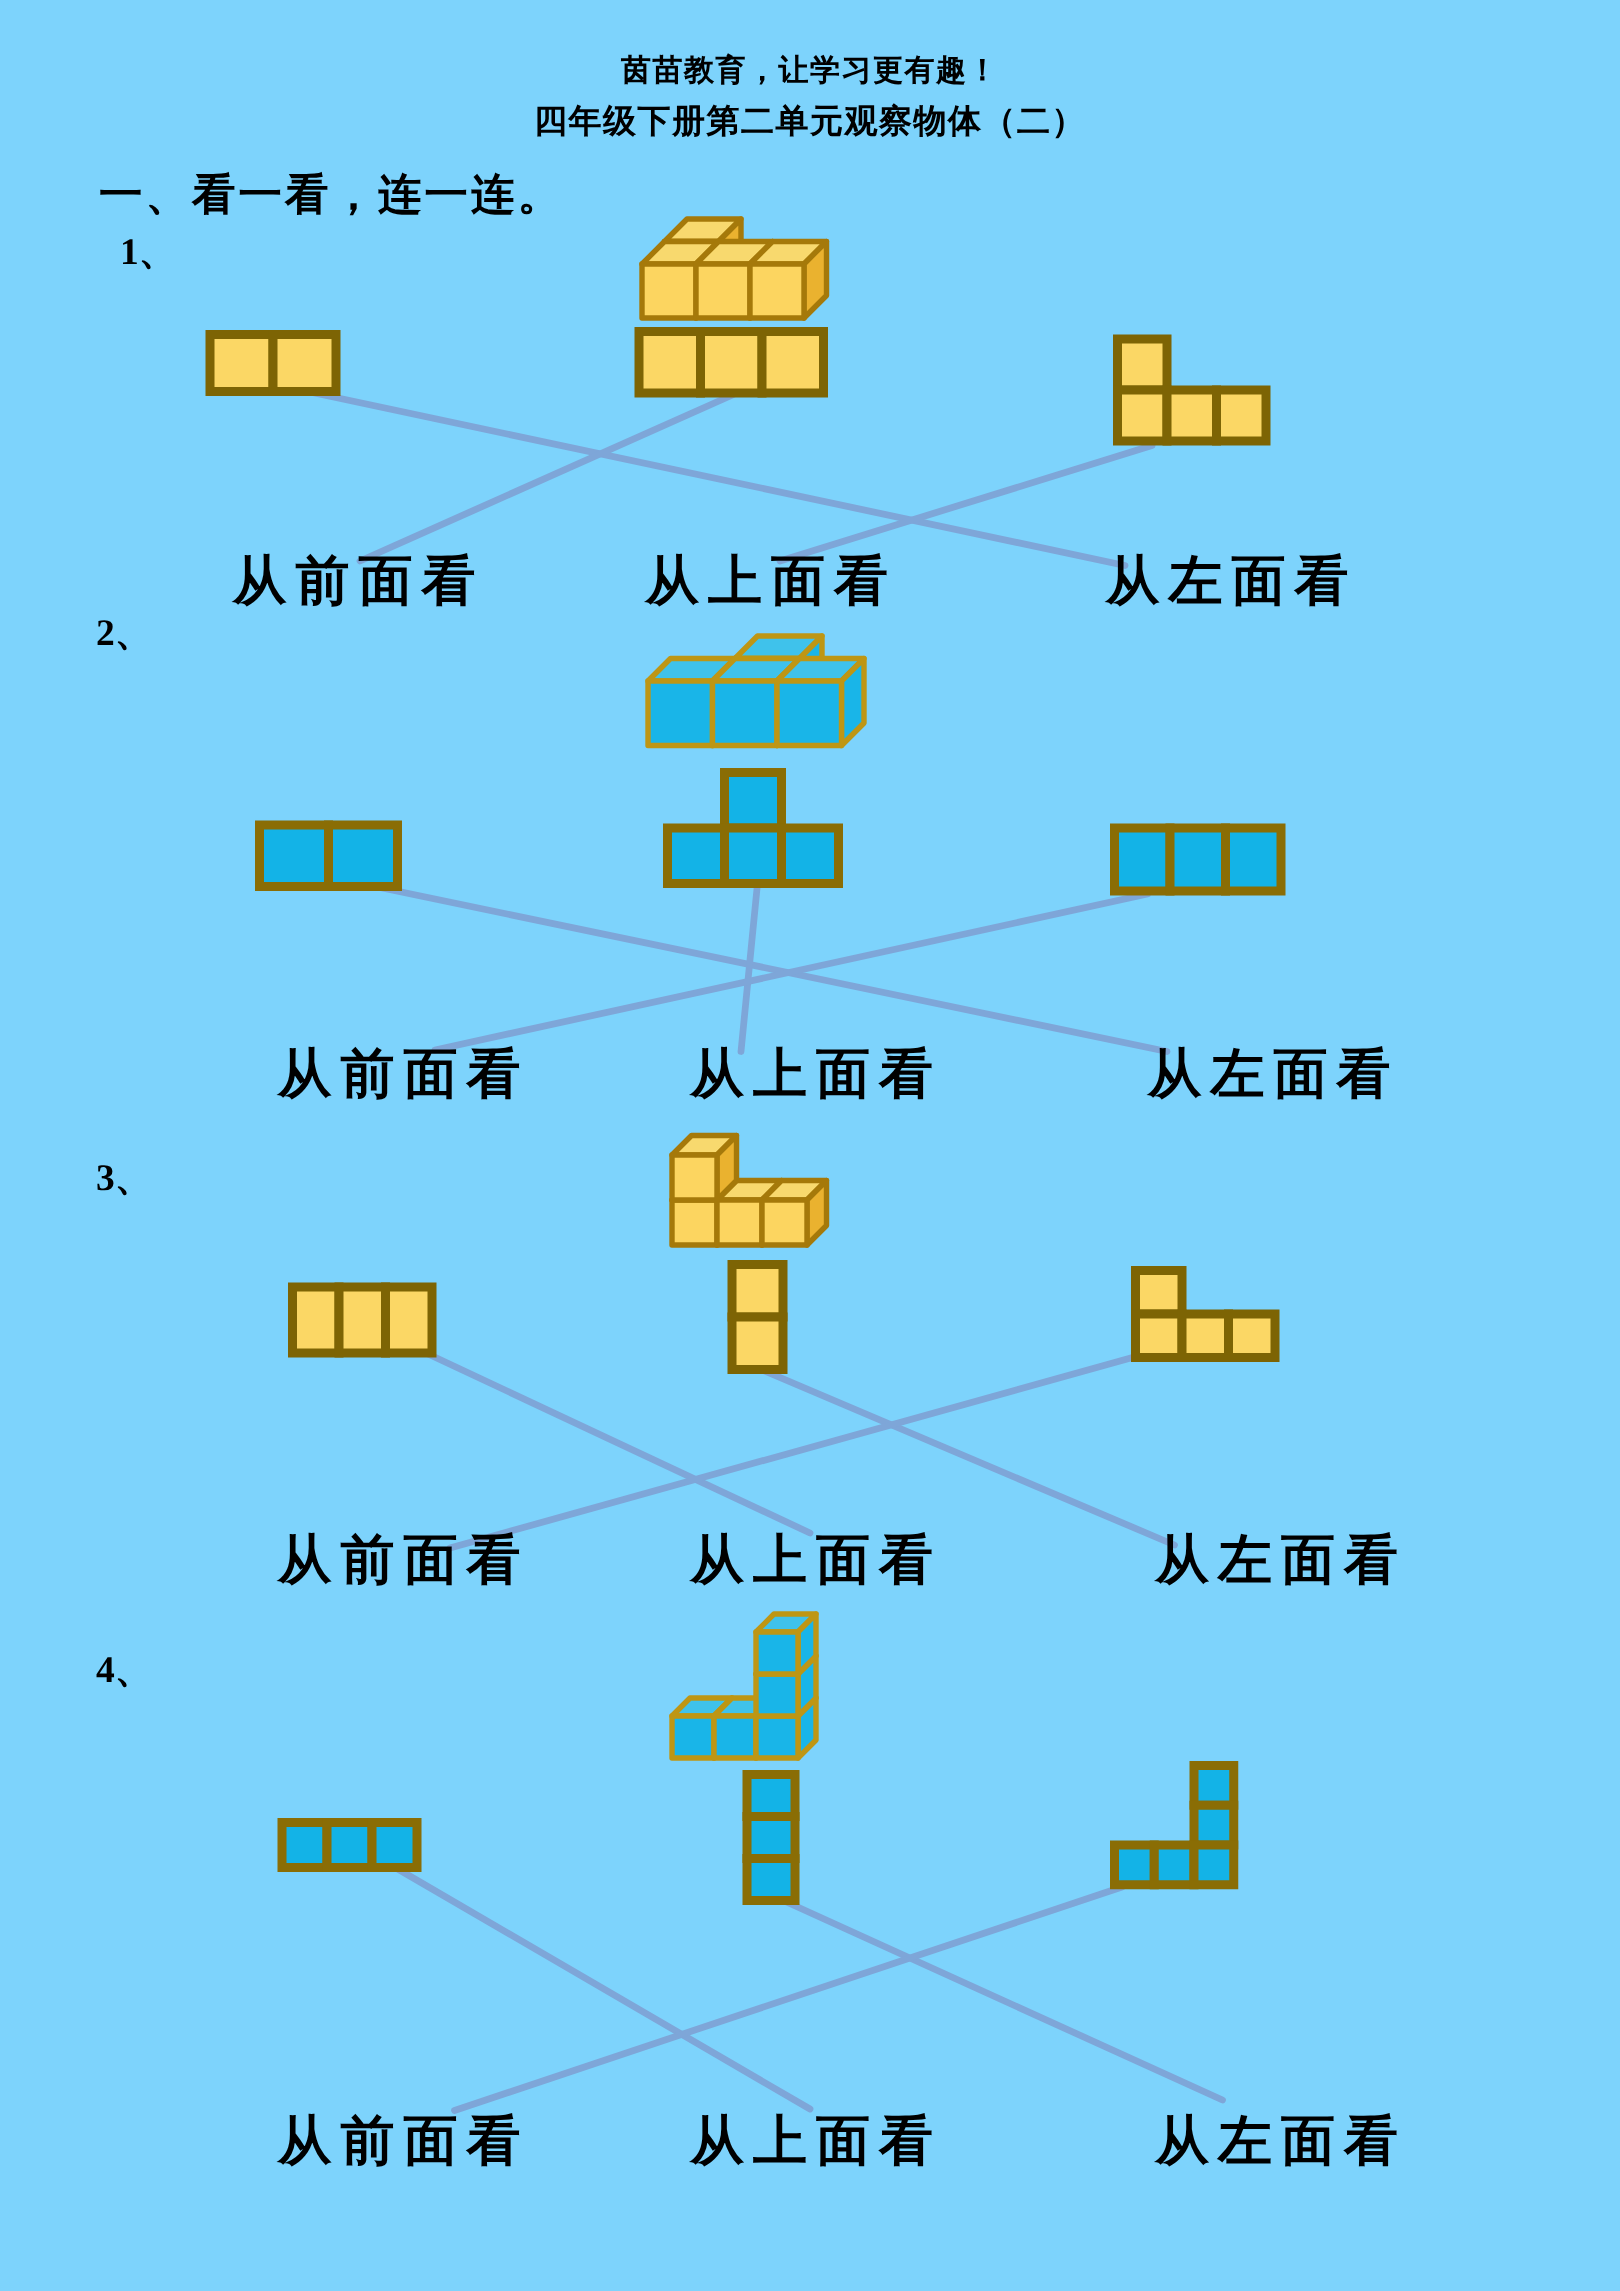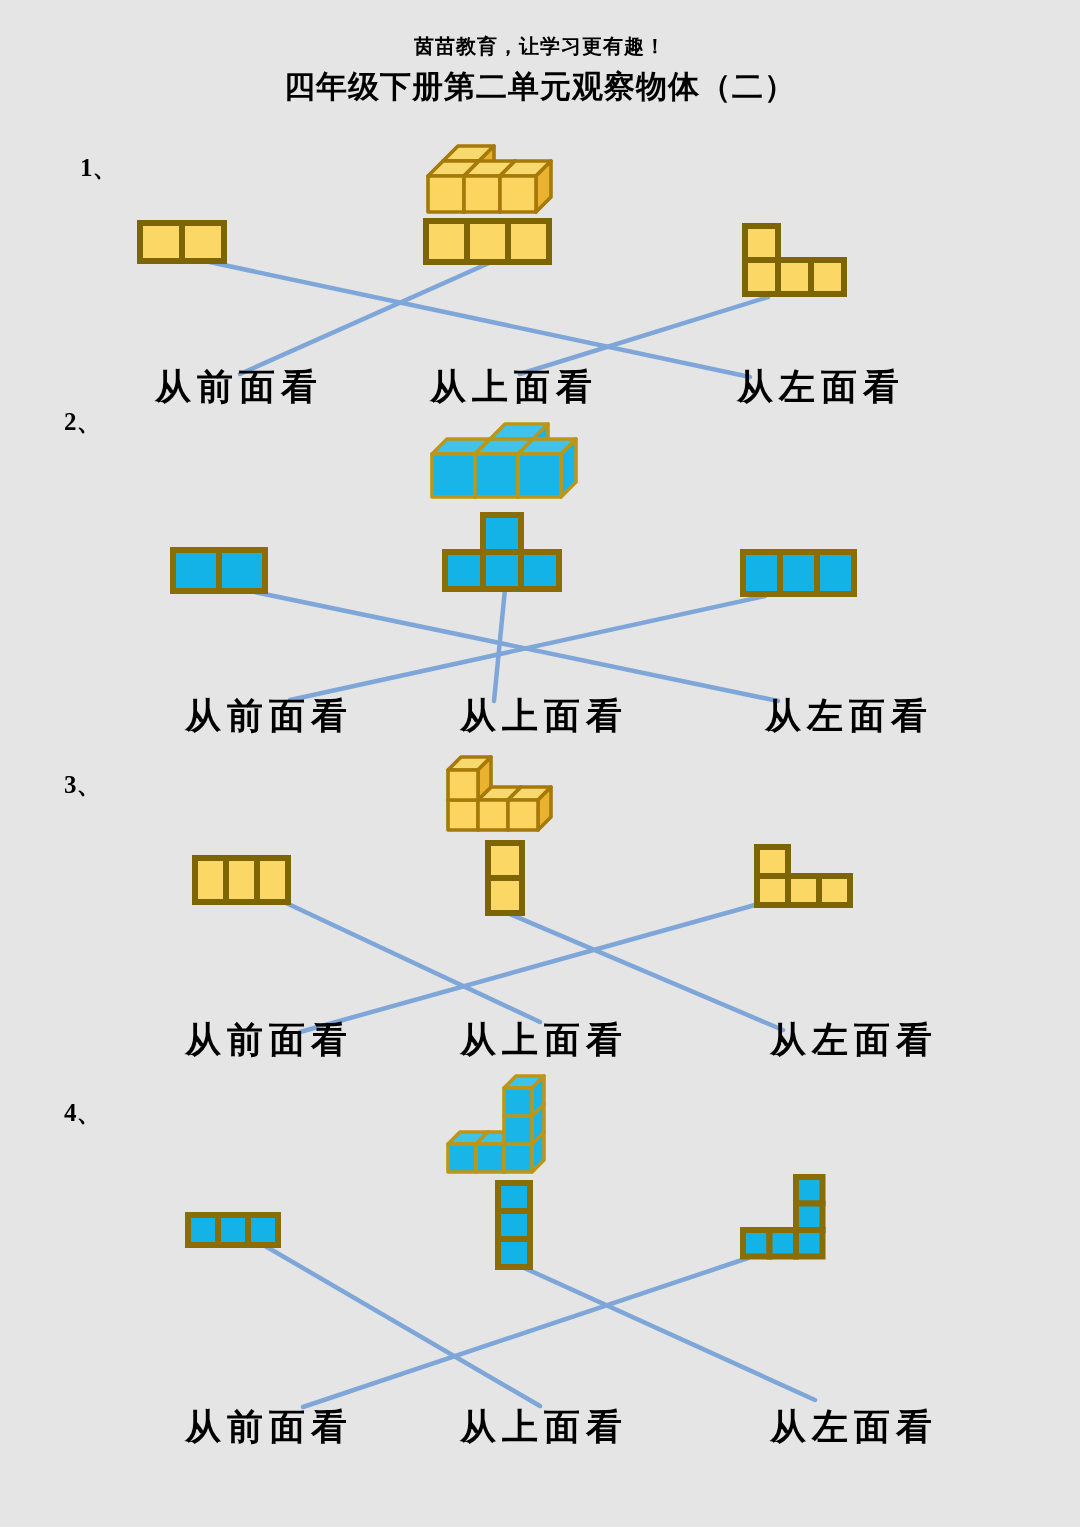--- a/index.html
+++ b/index.html
@@ -1,22 +1,22 @@
 <!DOCTYPE html>
 <html><head>
 <meta charset="utf-8">
 <style>
   html,body{margin:0;padding:0;background:#fff;}
-  .page{position:relative;width:1080px;height:1527px;background:#e5e5e5;overflow:hidden;
+  .page{position:relative;width:1080px;height:1527px;background:#7dd3fc;overflow:hidden;
         font-family:"Liberation Serif","DejaVu Serif",serif;color:#000;}
   #fig{position:absolute;left:0;top:0;}
   .hdr{position:absolute;top:33px;left:0;width:100%;text-align:center;
        font-size:20px;font-weight:bold;letter-spacing:1px;}
   .title{position:absolute;top:66px;left:0;width:100%;text-align:center;
-       font-size:31px;font-weight:bold;letter-spacing:1px;}
+       font-size:22px;font-weight:bold;letter-spacing:1px;}
   .section{position:absolute;top:110px;left:66px;font-size:29px;font-weight:bold;letter-spacing:2px;}
   .pnum{position:absolute;font-size:25px;font-weight:bold;}
   .plabel{position:absolute;font-size:36px;font-weight:bold;letter-spacing:6px;white-space:nowrap;}
 </style>
 </head>
 <body>
 
 <div class="page">
   <svg id="fig" width="1080" height="1527" viewBox="0 0 1080 1527">
       <g>
@@ -157,20 +157,21 @@
           <rect x="796" y="1203.5" width="26.5" height="26.5" fill="#13B3E7" stroke="#8A6D05" stroke-width="6"></rect>
           <rect x="743" y="1230" width="26.5" height="26.5" fill="#13B3E7" stroke="#8A6D05" stroke-width="6"></rect>
           <rect x="769.5" y="1230" width="26.5" height="26.5" fill="#13B3E7" stroke="#8A6D05" stroke-width="6"></rect>
           <rect x="796" y="1230" width="26.5" height="26.5" fill="#13B3E7" stroke="#8A6D05" stroke-width="6"></rect>
         </g>
       </g>
     </svg>
 
   <div class="hdr">茵苗教育，让学习更有趣！</div>
   <div class="title">四年级下册第二单元观察物体（二）</div>
+  <div class="section">一、看一看，连一连。</div>
 
   <div class="pnum" style="left: 80px; top: 151px;">1、</div>
   <div class="pnum" style="left: 64px; top: 405px;">2、</div>
   <div class="pnum" style="left: 64px; top: 768px;">3、</div>
   <div class="pnum" style="left: 64px; top: 1096px;">4、</div>
 
   <div class="plabel" style="left: 155px; top: 363px;">从前面看</div>
   <div class="plabel" style="left: 430px; top: 363px;">从上面看</div>
   <div class="plabel" style="left: 737px; top: 363px;">从左面看</div>
 

